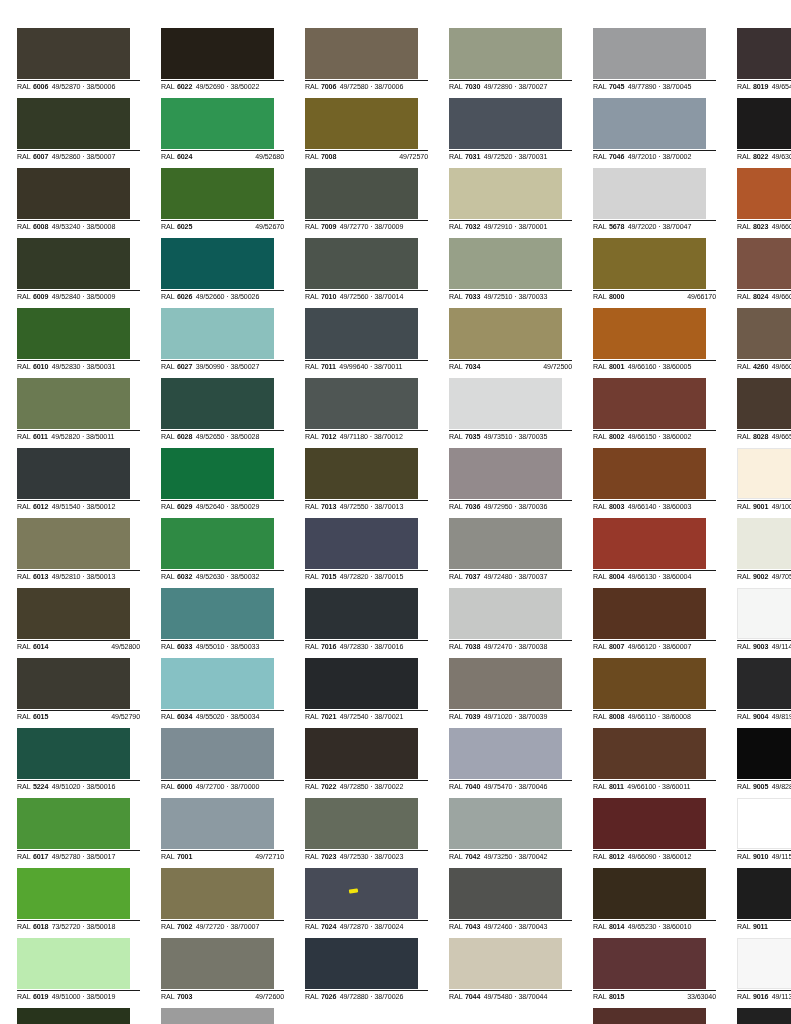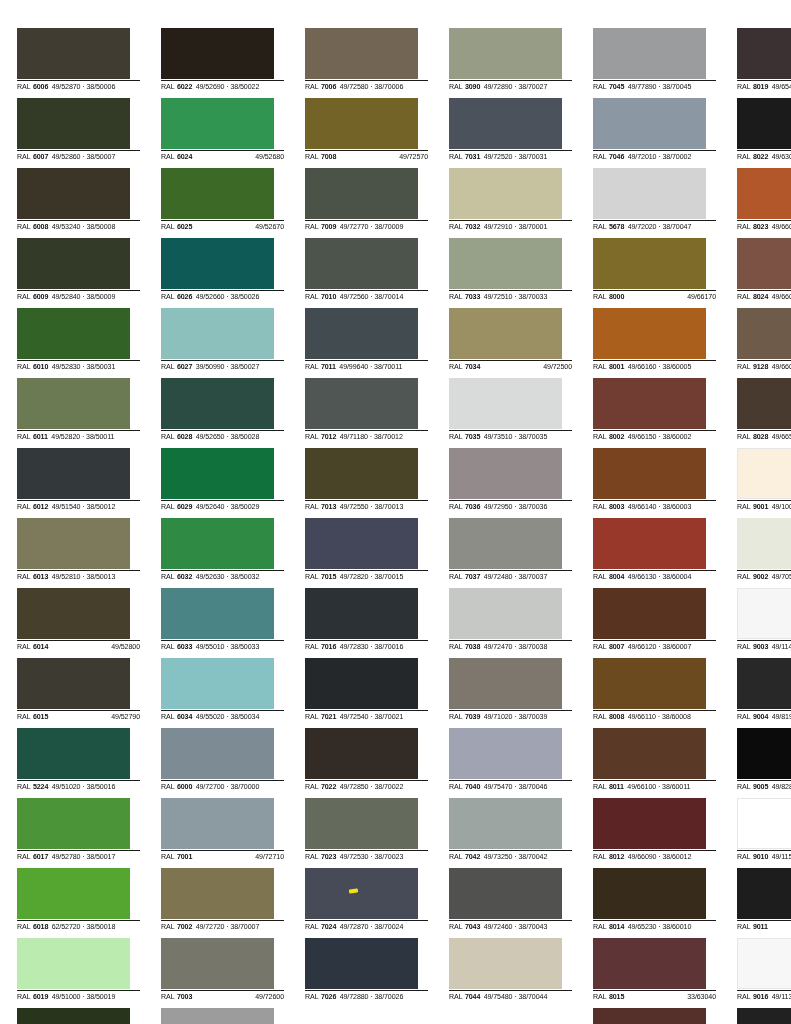--- a/index.html
+++ b/index.html
@@ -209,21 +209,21 @@
             <span class="cap-ral">RAL</span>
             <span class="cap-num">6017</span>
             <span class="cap-codes">49/52780 · 38/50017</span>
           </div>
         </div>
         <div class="cell">
           <div class="swatch" style="background: rgb(85, 166, 48);"></div>
           <div class="caption dual">
             <span class="cap-ral">RAL</span>
             <span class="cap-num">6018</span>
-            <span class="cap-codes">62/52720 · 38/50018</span>
+            <span class="cap-codes">73/52720 · 38/50018</span>
           </div>
         </div>
         <div class="cell">
           <div class="swatch" style="background: rgb(188, 235, 176);"></div>
           <div class="caption dual">
             <span class="cap-ral">RAL</span>
             <span class="cap-num">6019</span>
             <span class="cap-codes">49/51000 · 38/50019</span>
           </div>
         </div>
@@ -461,21 +461,21 @@
             <span class="cap-codes">49/72880 · 38/70026</span>
           </div>
         </div>
         <div class="cell empty"></div>
       </div>
       <div class="col c3">
         <div class="cell">
           <div class="swatch" style="background: rgb(150, 156, 133);"></div>
           <div class="caption dual">
             <span class="cap-ral">RAL</span>
-            <span class="cap-num">3090</span>
+            <span class="cap-num">7030</span>
             <span class="cap-codes">49/72890 · 38/70027</span>
           </div>
         </div>
         <div class="cell">
           <div class="swatch" style="background: rgb(75, 82, 92);"></div>
           <div class="caption dual">
             <span class="cap-ral">RAL</span>
             <span class="cap-num">7031</span>
             <span class="cap-codes">49/72520 · 38/70031</span>
           </div>
@@ -725,21 +725,21 @@
           <div class="caption dual">
             <span class="cap-ral">RAL</span>
             <span class="cap-num">8024</span>
             <span class="cap-codes">49/66060 · 38/60024</span>
           </div>
         </div>
         <div class="cell">
           <div class="swatch" style="background: rgb(110, 91, 74);"></div>
           <div class="caption dual">
             <span class="cap-ral">RAL</span>
-            <span class="cap-num">9128</span>
+            <span class="cap-num">4260</span>
             <span class="cap-codes">49/66050 · 38/60025</span>
           </div>
         </div>
         <div class="cell">
           <div class="swatch" style="background: rgb(73, 58, 47);"></div>
           <div class="caption dual">
             <span class="cap-ral">RAL</span>
             <span class="cap-num">8028</span>
             <span class="cap-codes">49/66500 · 38/60028</span>
           </div>

